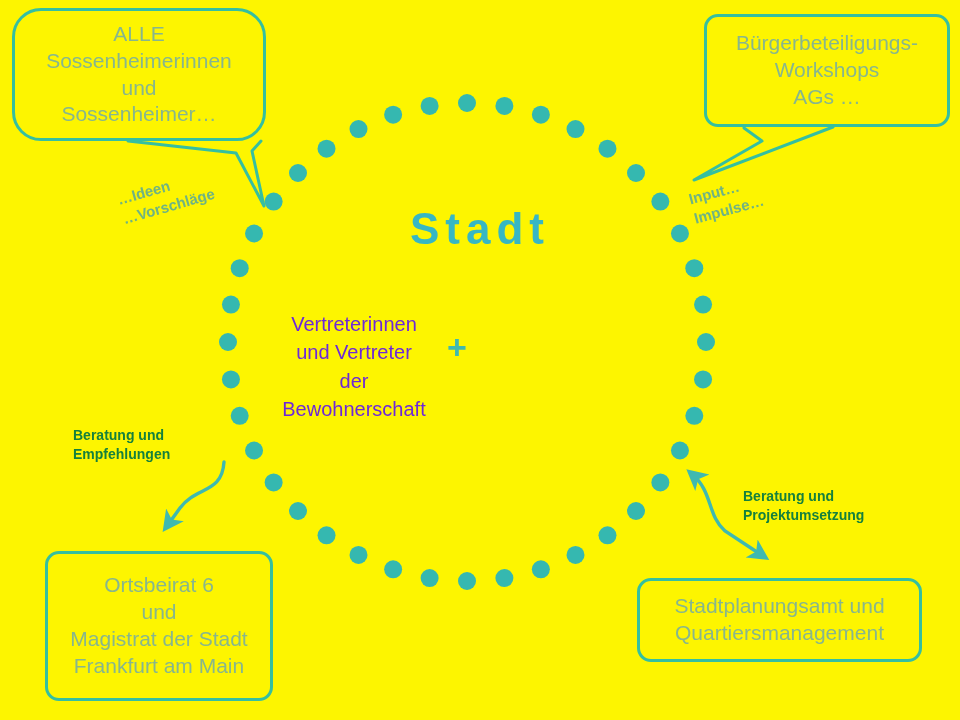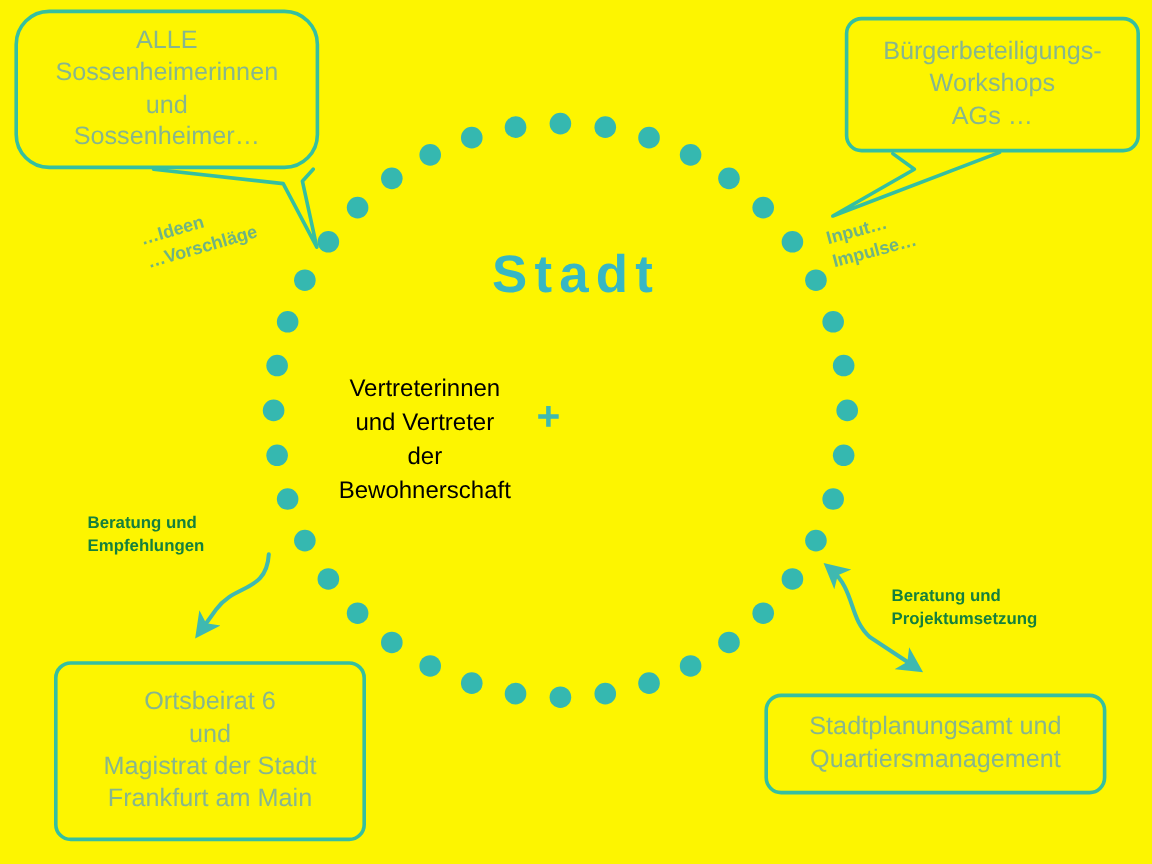--- a/index.html
+++ b/index.html
@@ -47,21 +47,21 @@
   #callout-citizens {
     left: 12px; top: 8px; width: 254px; height: 133px;
     font-size: 21px;
     border-radius: 29px;
   }
   #callout-workshops {
     left: 704px; top: 14px; width: 246px; height: 113px;
     font-size: 21px;
   }
   #callout-ortsbeirat {
-    left: 45px; top: 551px; width: 260px; height: 150px;
+    left: 45px; top: 551px; width: 228px; height: 150px;
     font-size: 21px;
   }
   #callout-stadtplanung {
     left: 637px; top: 578px; width: 285px; height: 84px;
     font-size: 21px;
   }
 
   .annot {
     position: absolute;
     z-index: 5;
@@ -109,21 +109,21 @@
     z-index: 5;
     color: #3fb9b0;
     font-size: 34px;
     font-weight: bold;
     line-height: 1;
   }
   .member-col {
     position: absolute;
     z-index: 5;
     text-align: center;
-    color: #000000;
+    color: #6d28d9;
     font-size: 20px;
     line-height: 1.42;
     white-space: pre-line;
   }
   #col-residents { left: 268px; top: 310px; width: 172px; }
   #col-institutions { left: 492px; top: 310px; width: 172px; }
   #stimmrecht {
     position: absolute;
     left: 360px; top: 500px; width: 220px;
     z-index: 5;

